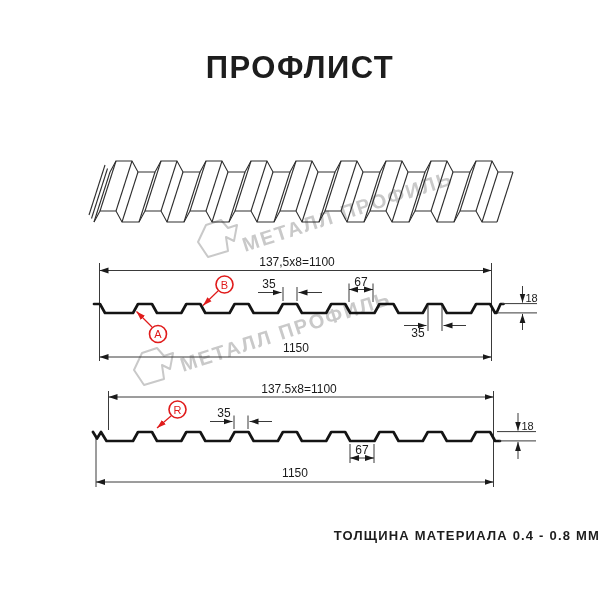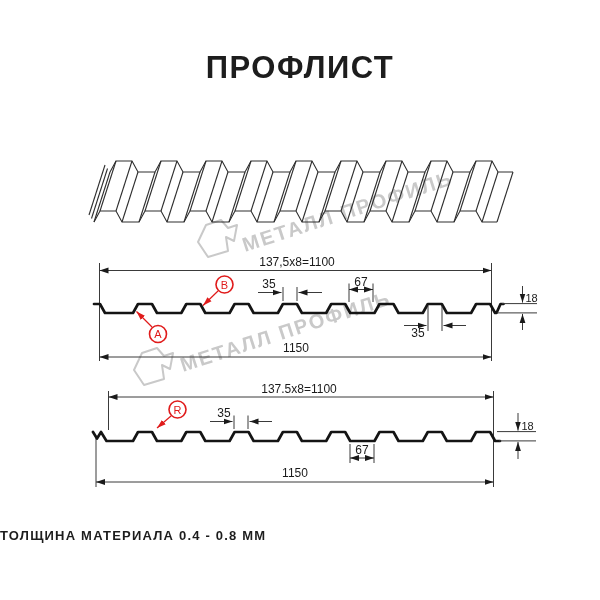--- a/index.html
+++ b/index.html
@@ -7,21 +7,21 @@
     --line_dark:#1a1a1a;
     --watermark_gray:#c9c9c9;
   }
   html,body{margin:0;padding:0;background:#fff;}
   .page{position:relative;width:600px;height:600px;background:#fff;overflow:hidden;
         font-family:"Liberation Sans",sans-serif;}
   .title{position:absolute;left:0;right:0;top:50px;text-align:center;
          font-size:31px;font-weight:700;letter-spacing:1.5px;color:#1d1d1d;}
   .subtitle{position:absolute;left:0;right:0;top:86px;text-align:center;
          font-size:14px;font-weight:600;letter-spacing:1px;color:#222;}
-  .footer{position:absolute;left:0;right:0;top:528px;text-align:left;
+  .footer{position:absolute;left:0;right:0;top:528px;text-align:right;
          font-size:13px;font-weight:600;letter-spacing:1.2px;color:#1d1d1d;}
   svg.draw{position:absolute;left:0;top:0;}
   .tl{stroke:#3a3a3a;stroke-width:1;fill:none;}
   .l3d line,.l3d path{stroke:#2e2e2e;stroke-width:1.1;fill:none;}
   .prof{stroke:#141414;stroke-width:2.7;fill:none;stroke-linejoin:round;stroke-linecap:round;}
   .dimtxt{font-family:"Liberation Sans",sans-serif;font-size:12px;fill:var(--line_dark);}
   .dimtxt.small{font-size:11px;}
   .wm-logo{stroke:var(--watermark_gray);stroke-width:2;fill:none;stroke-linejoin:round;}
   .wm-text{font-family:"Liberation Sans",sans-serif;font-size:20px;font-weight:700;
            letter-spacing:2px;fill:var(--watermark_gray);}

